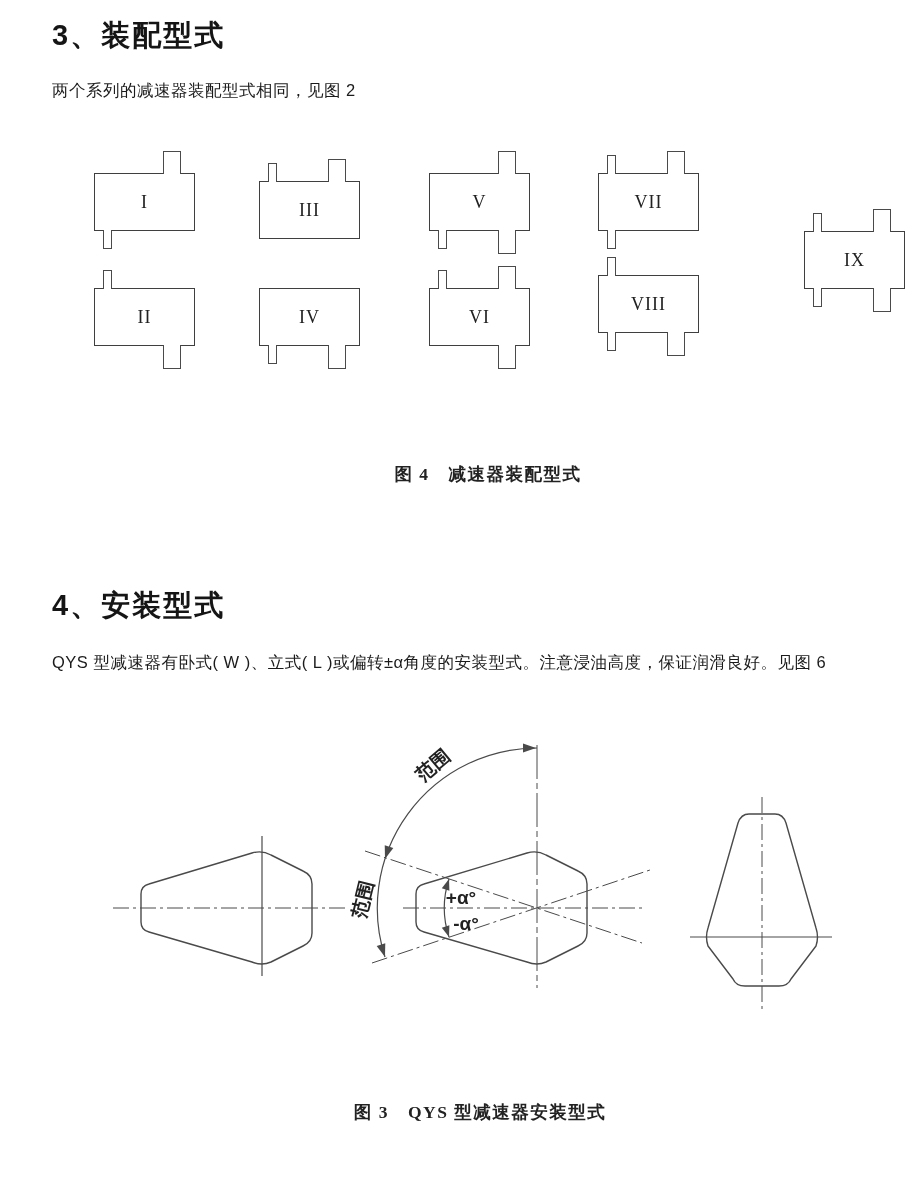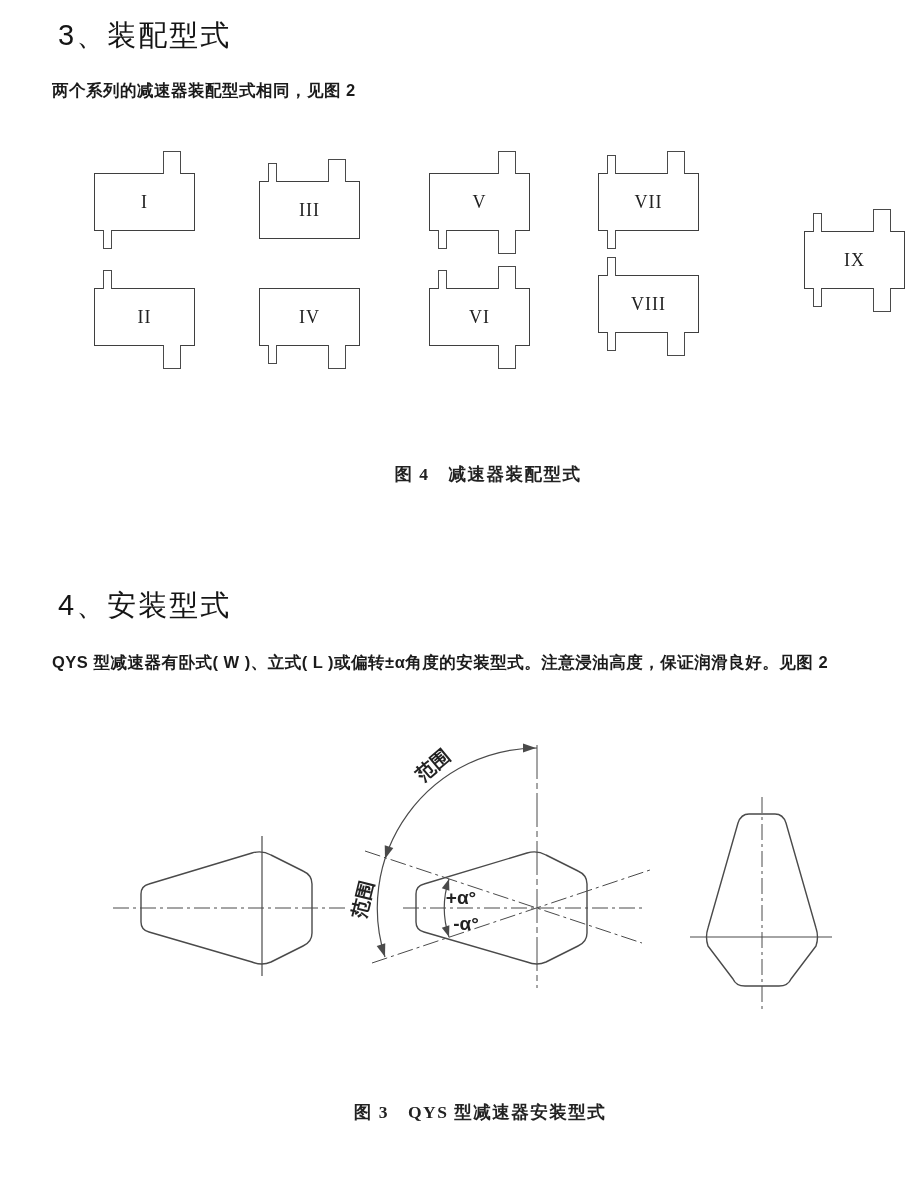--- a/index.html
+++ b/index.html
@@ -1,22 +1,22 @@
 <!DOCTYPE html>
 <html><head>
 <meta charset="utf-8">
 <style>
   *{box-sizing:border-box;margin:0;padding:0}
   html,body{background:#fff}
   .page{position:relative;width:920px;height:1200px;background:#ffffff;
         font-family:"Liberation Sans",sans-serif;color:#1c1c1c;overflow:hidden}
-  .hd{position:absolute;left:58px;font-size:29px;font-weight:normal;letter-spacing:2px;color:#151515}
+  .hd{position:absolute;left:52px;font-size:29px;font-weight:bold;letter-spacing:2px;color:#151515}
   .hd3{top:16px}
   .hd4{top:586px}
-  .intro{position:absolute;left:52px;font-size:16.5px;font-weight:700;letter-spacing:.5px;color:#1b1b1b;white-space:nowrap}
+  .intro{position:absolute;left:52px;font-size:16.5px;font-weight:400;letter-spacing:.5px;color:#1b1b1b;white-space:nowrap}
   .p1{top:80px}
   .p2{top:652px}
   .cap{position:absolute;width:920px;text-align:center;font-family:"Liberation Serif",serif;
        font-size:17.5px;font-weight:600;color:#222;letter-spacing:1.5px}
   .cap2{top:462px;left:28px}
   .cap3{top:1100px;left:20px}
 
   
   .abox{position:absolute;width:101px;height:58px;border:1.5px solid #3f3f3f;background:#fff;
         display:flex;align-items:center;justify-content:center}
@@ -101,21 +101,21 @@
         <div class="stub bottom-left-small"></div>
         <div class="stub bottom-right-big"></div>
       </div>
     </div>
 
   <div class="cap cap2">
     <span>图 4　减速器装配型式</span>
   </div>
 
   <div class="hd hd4">4、安装型式</div>
-  <div class="intro p2">QYS 型减速器有卧式( W )、立式( L )或偏转±α角度的安装型式。注意浸油高度，保证润滑良好。见图 2</div>
+  <div class="intro p2">QYS 型减速器有卧式( W )、立式( L )或偏转±α角度的安装型式。注意浸油高度，保证润滑良好。见图 6</div>
 
   <svg class="overlay" width="920" height="1200" viewBox="0 0 920 1200">
 
     <g>
       <path class="cl" d="M113,908 H348"></path>
       <path class="ln" d="M262,836 V976"></path>
       <path class="shape" d="M141,894 L141,922 Q141,930 149,932 L252,962 Q262,966 271,962 L303,946 Q312,942 312,933
                L312,884 Q312,875 303,871 L271,855 Q262,850 252,853 L149,884 Q141,886 141,894 Z"></path>
     </g>
 

